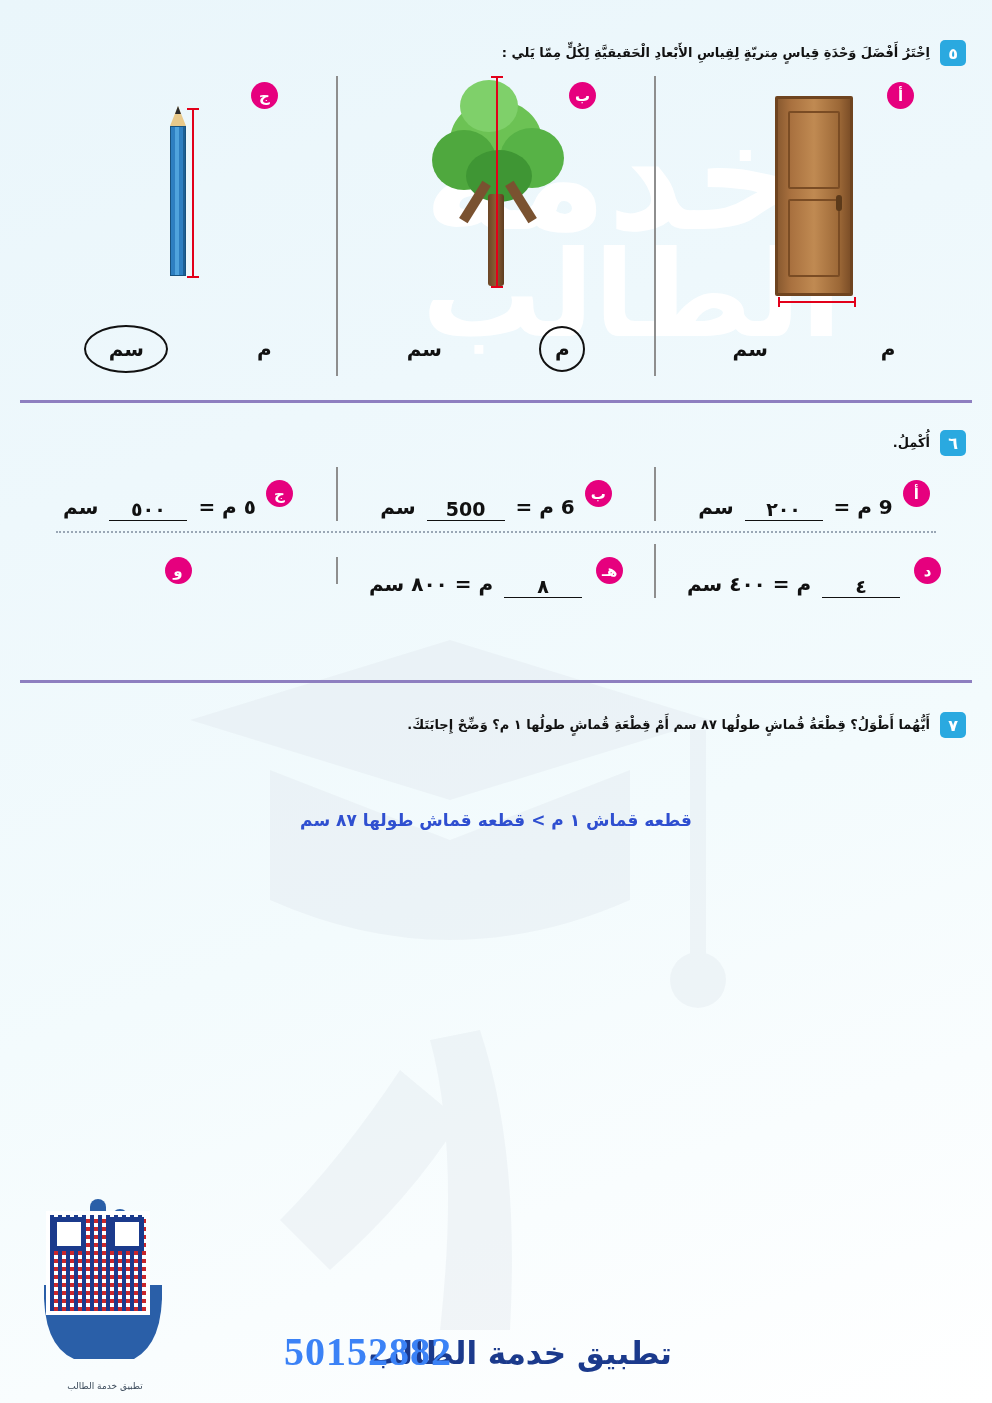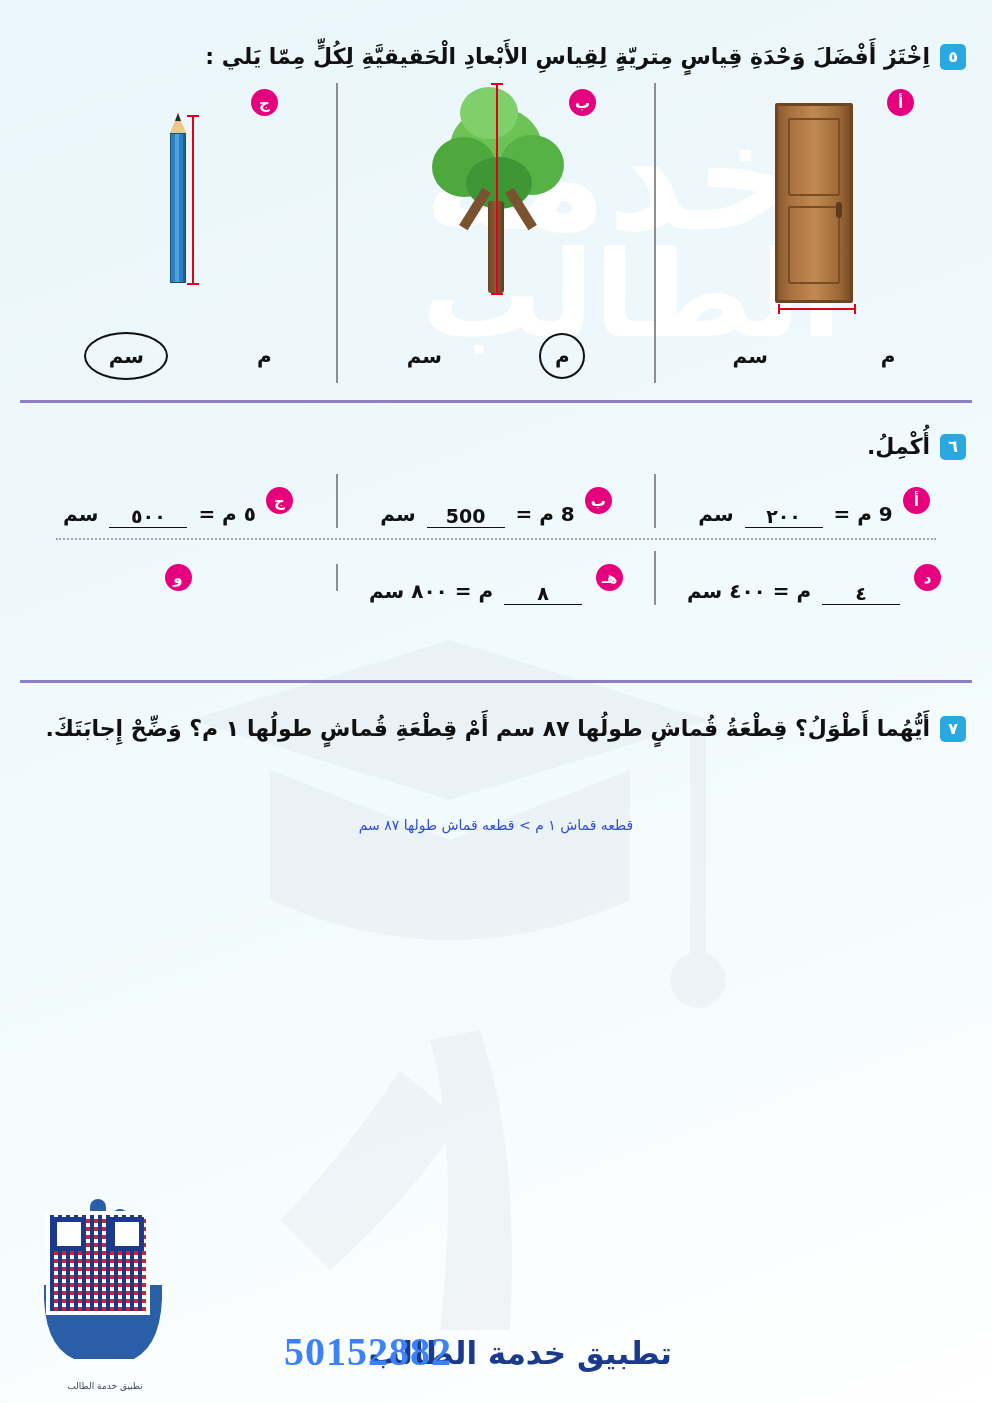--- a/index.html
+++ b/index.html
@@ -59,21 +59,21 @@
     flex: none;
   }
 
   .qhead {
     display: flex;
     align-items: center;
     gap: 10px;
     direction: rtl;
   }
   .qhead .qtext {
-    font-size: 22px;
+    font-size: 13px;
     color: #111111;
     font-weight: bold;
     line-height: 1.5;
   }
 
   .hr-purple {
     height: 3px;
     background: #8e7fc0;
     width: 952px;
     margin: 0 auto;
@@ -349,22 +349,22 @@
     position: absolute;
     top: 712px;
     right: 20px;
     left: 20px;
   }
   #q7 .qhead { padding-right: 6px; }
   .q7-answer {
     margin-top: 72px;
     text-align: center;
     color: #2f4fd0;
-    font-size: 14px;
-    font-weight: normal;
+    font-size: 17px;
+    font-weight: bold;
     direction: rtl;
   }
 
   
   .footer {
     position: absolute;
     bottom: 10px;
     left: 0;
     right: 0;
     height: 230px;
@@ -531,21 +531,21 @@
         <span class="bullet">أ</span>
         <span class="q6-eq">
           <span>9 م =</span>
           <span class="blank">٢٠٠</span>
           <span>سم</span>
         </span>
       </div>
       <div class="q6-item">
         <span class="bullet">ب</span>
         <span class="q6-eq">
-          <span>8 م =</span>
+          <span>6 م =</span>
           <span class="blank">500</span>
           <span>سم</span>
         </span>
       </div>
       <div class="q6-item">
         <span class="bullet">ج</span>
         <span class="q6-eq">
           <span>٥ م =</span>
           <span class="blank">٥٠٠</span>
           <span>سم</span>

